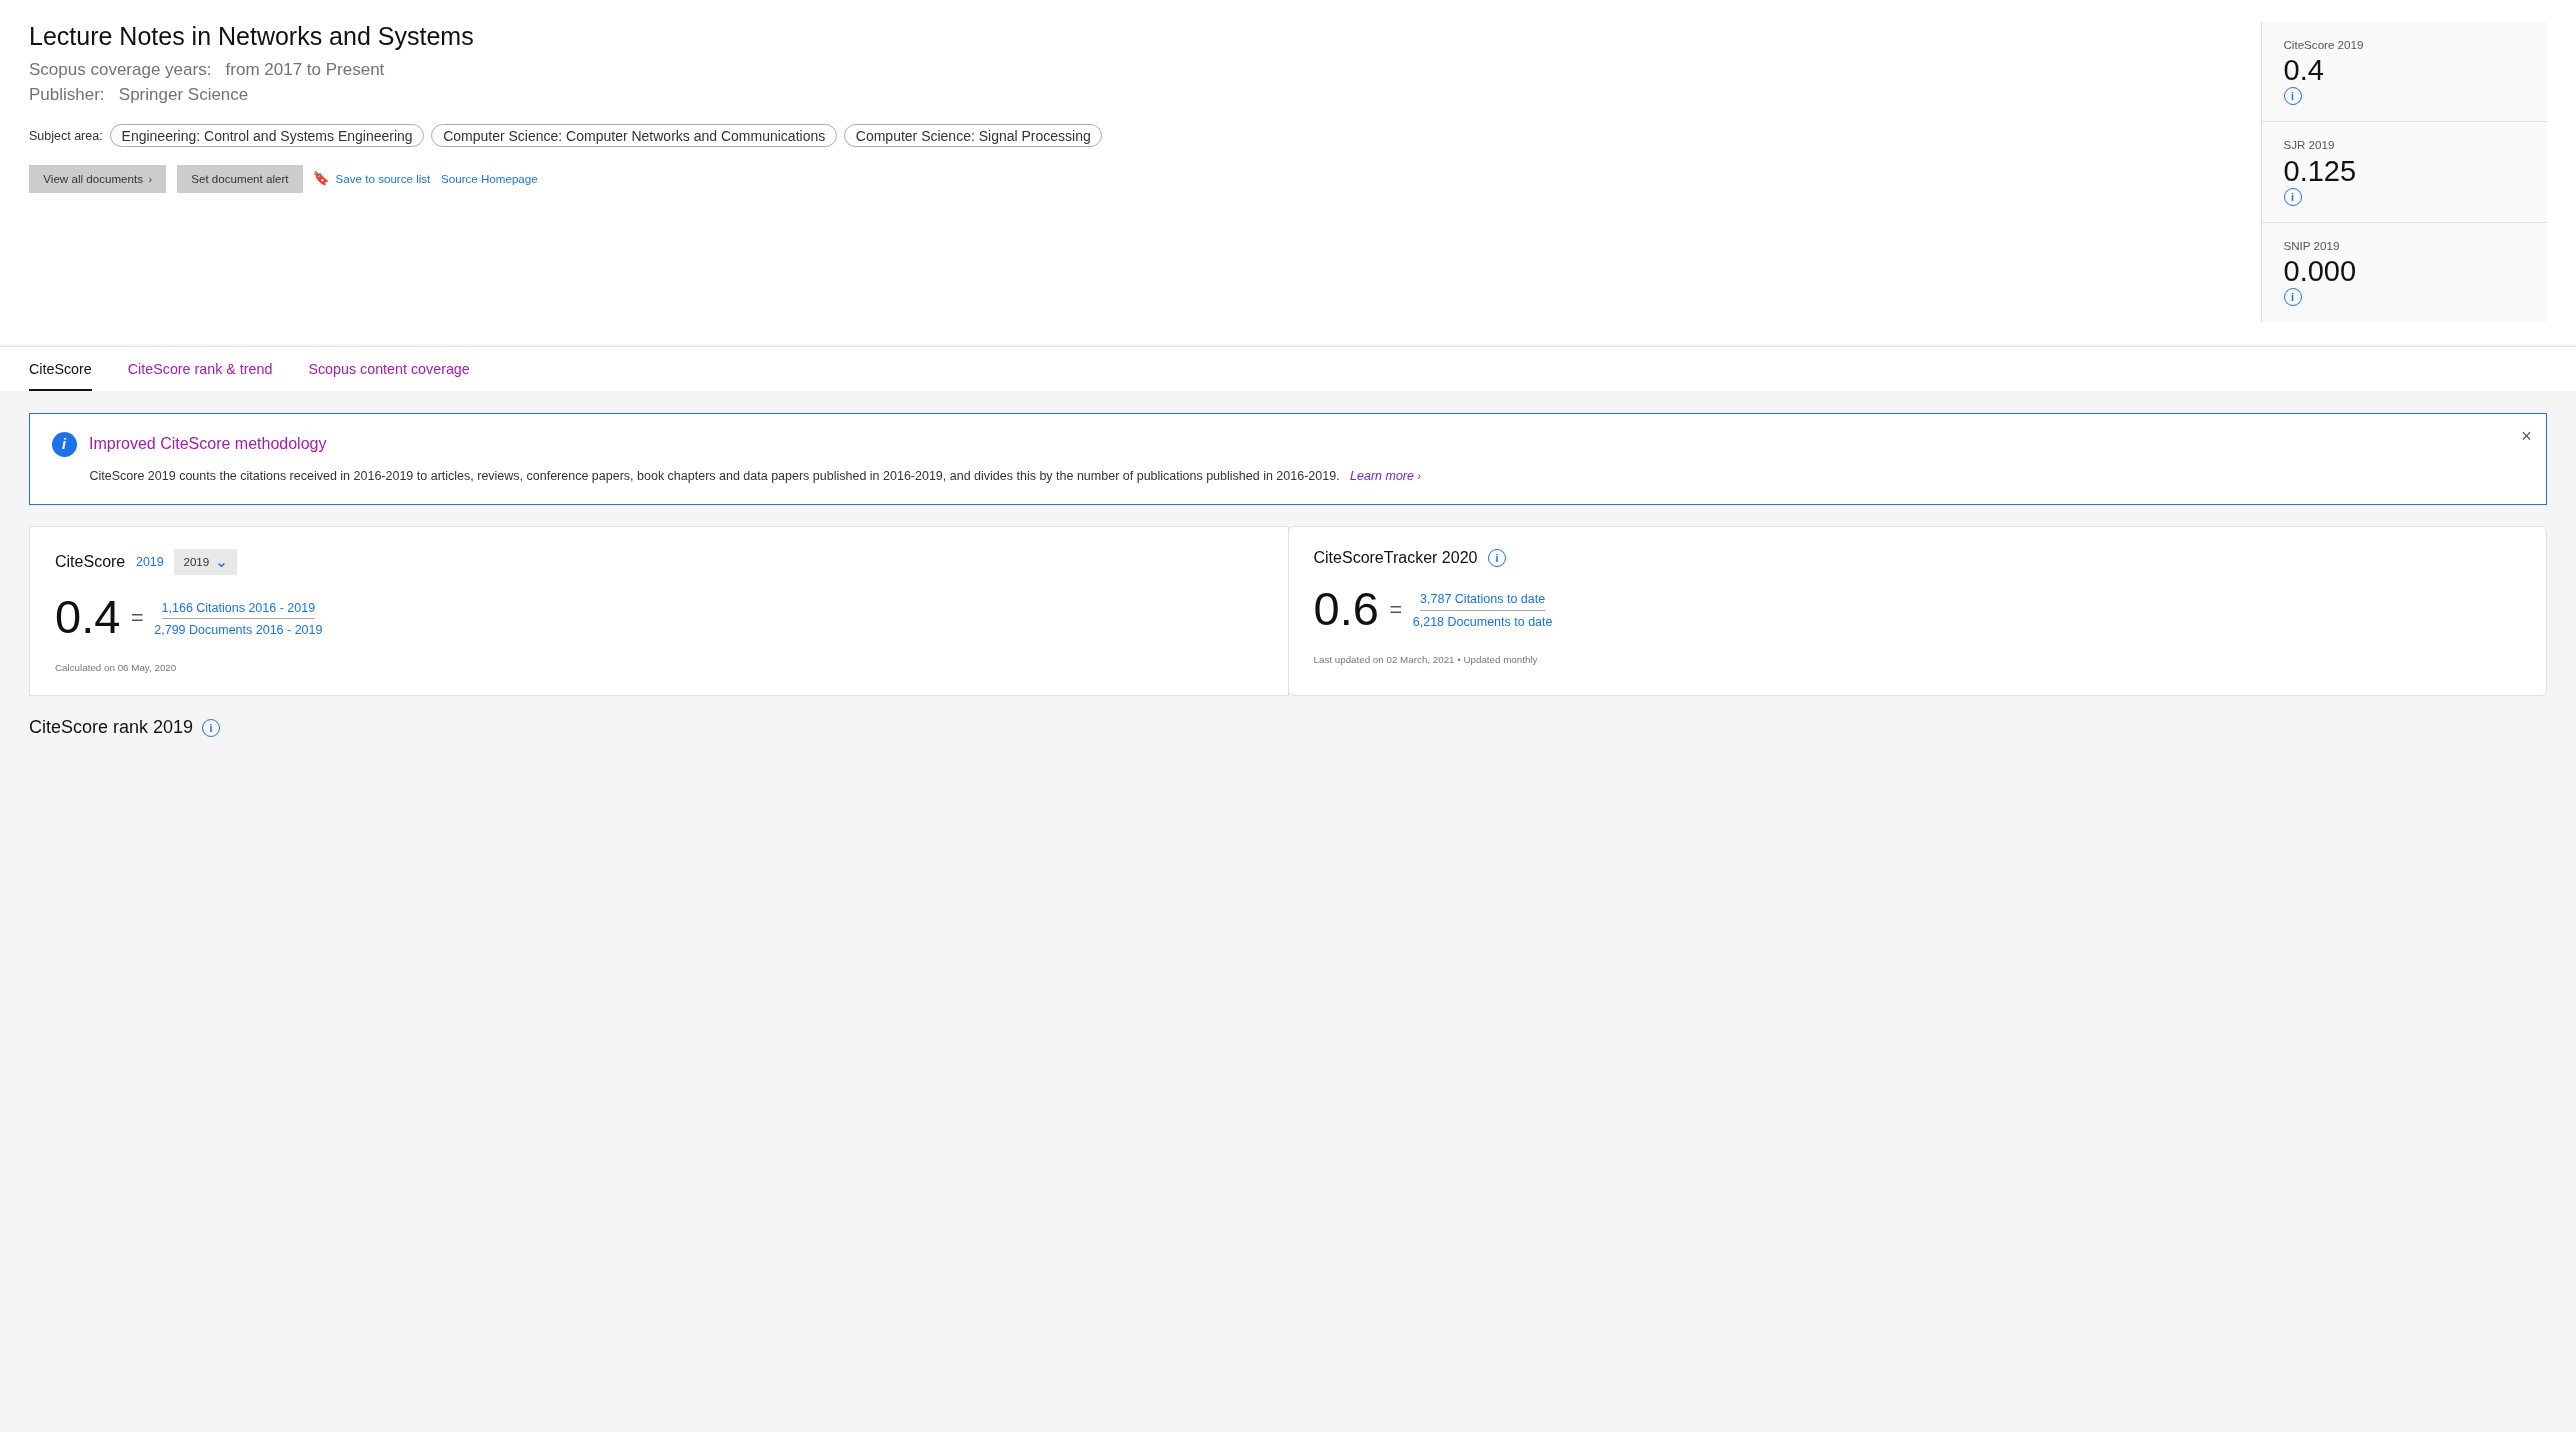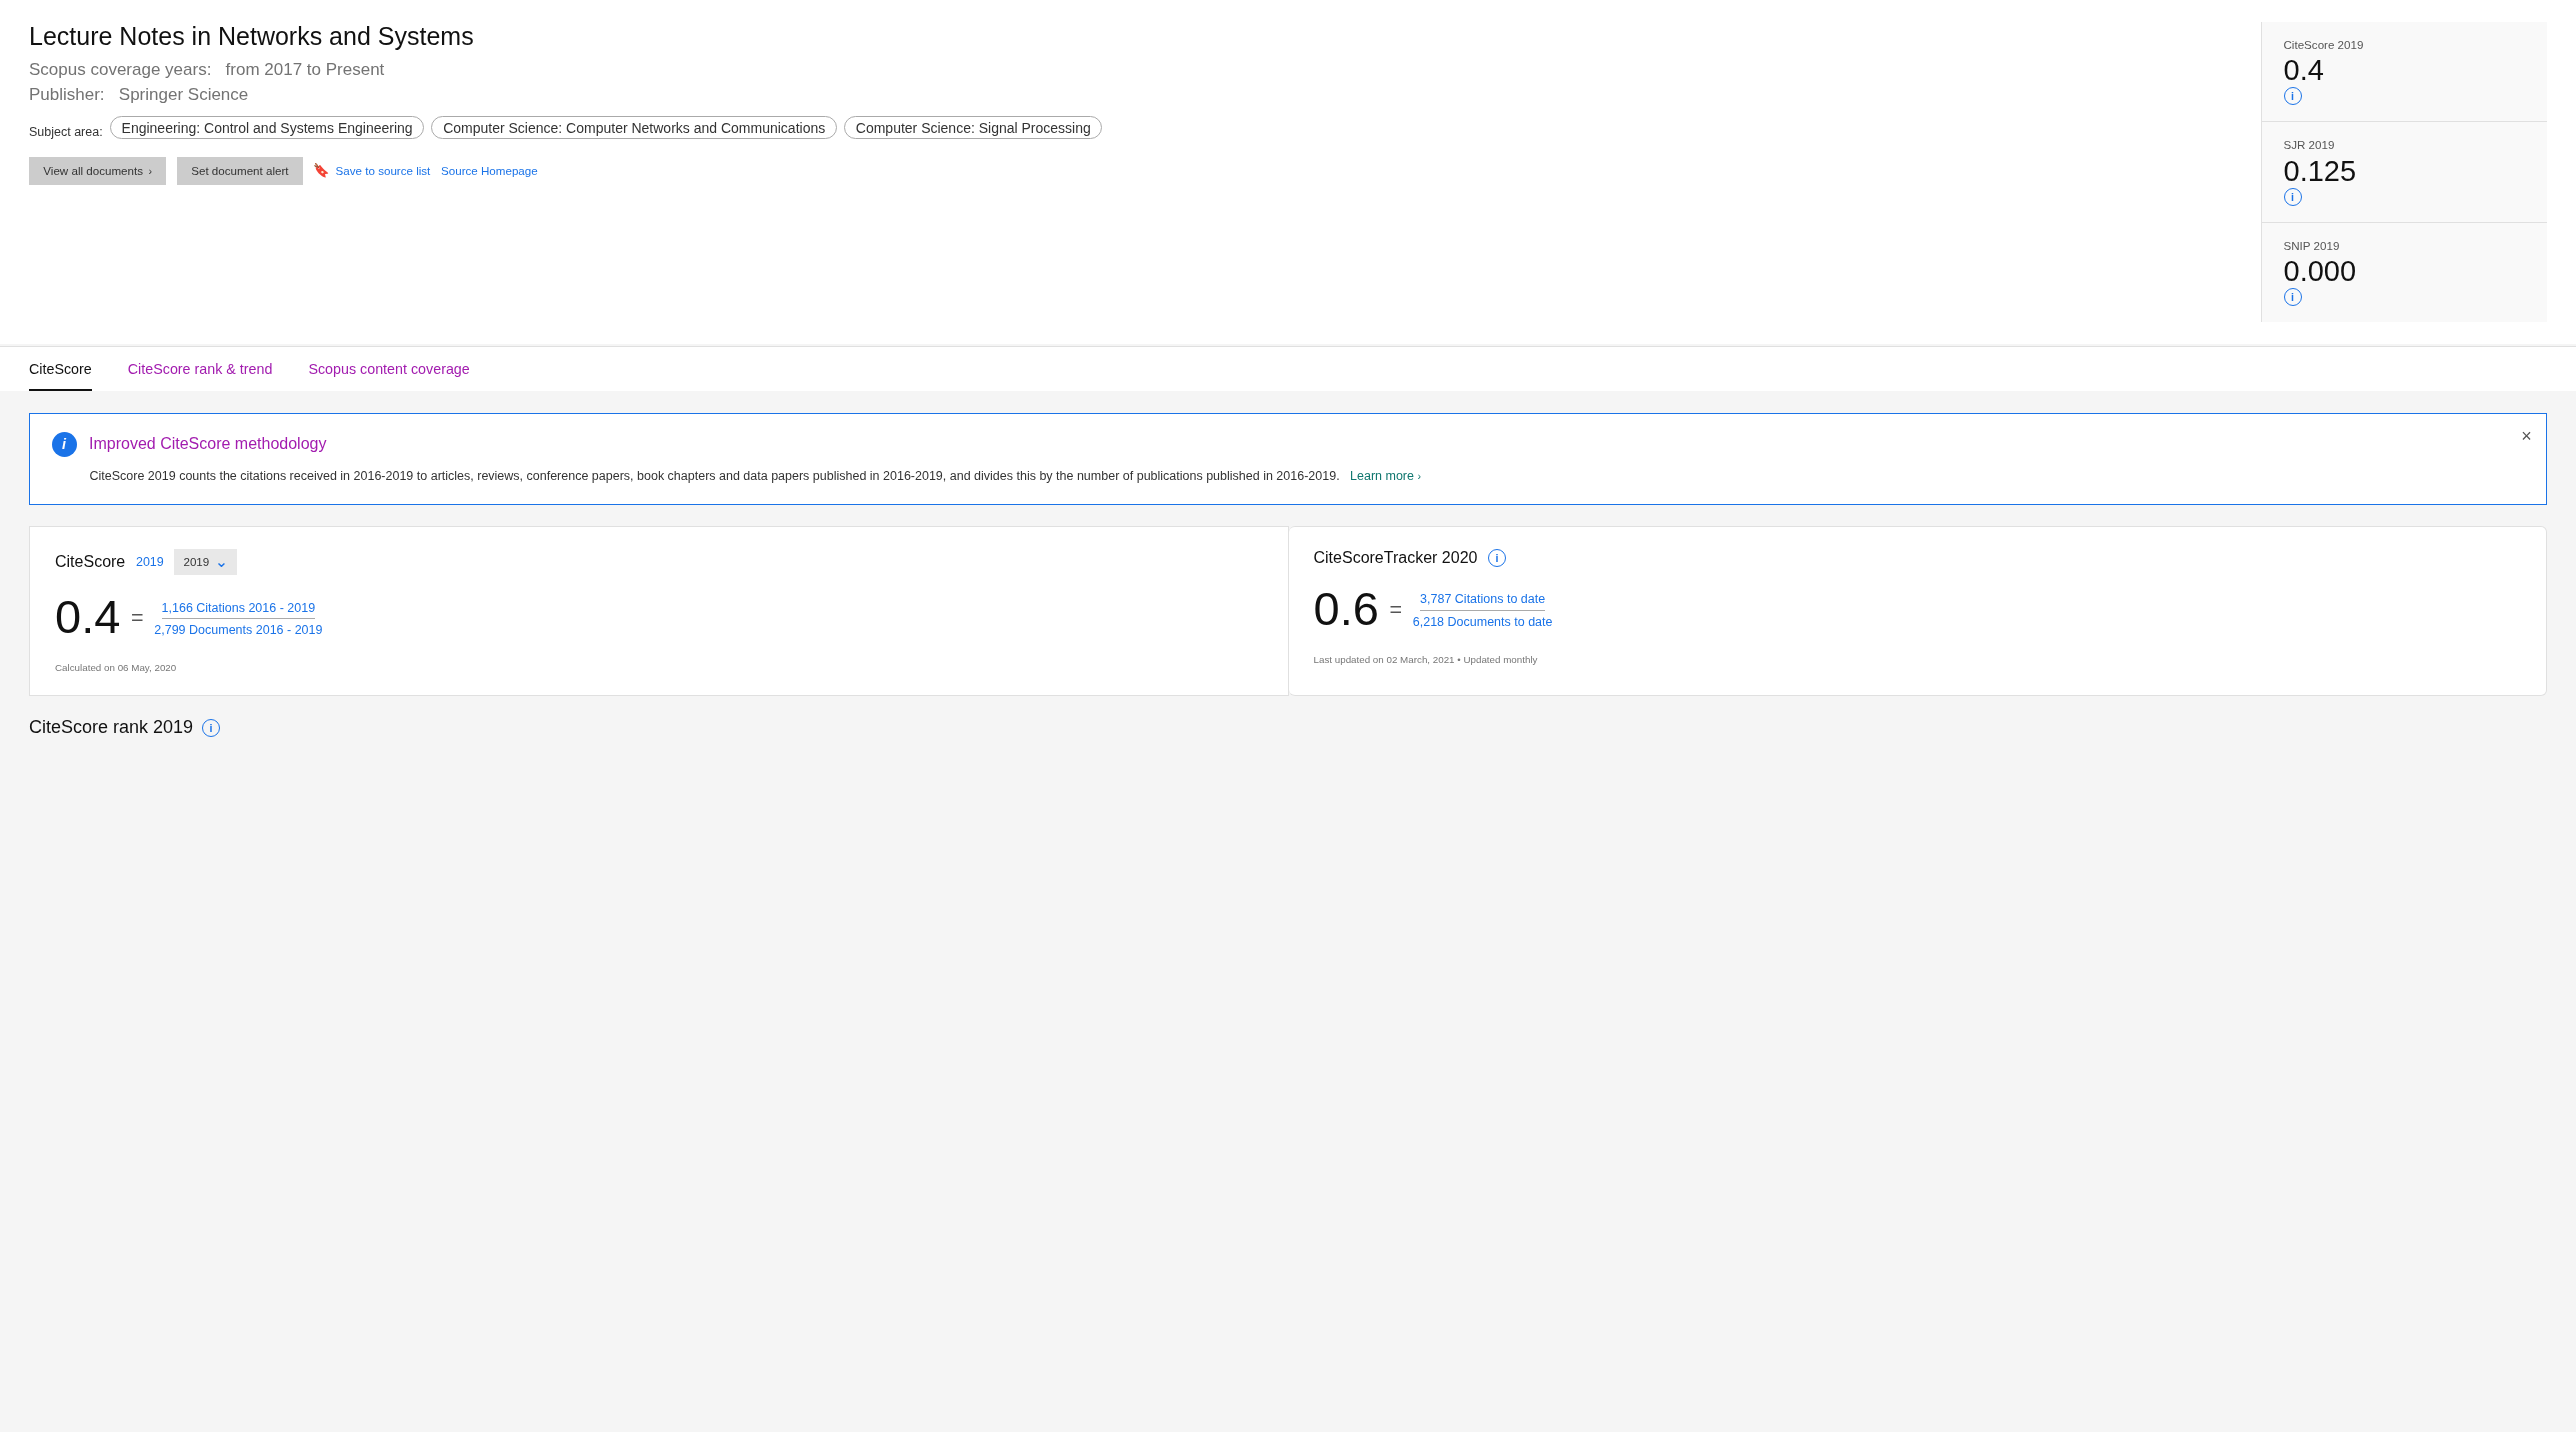--- a/index.html
+++ b/index.html
@@ -26,24 +26,24 @@
 
     .meta-line {
       margin-bottom: 5.4px;
       font-size: 17px;
       color: #737373;
     }
 
     .subject-area-line {
       display: flex;
       flex-wrap: wrap;
-      align-items: flex-end;
+      align-items: center;
       gap: 7.2px;
       margin-bottom: 18px;
-      margin-top: 11px;
+      margin-top: 19px;
     }
 
     .subject-label {
       font-size: 12.5px;
       color: #333;
       white-space: nowrap;
     }
 
     .subject-tag {
       border: 0.9px solid #aaa;
@@ -223,23 +223,24 @@
     }
 
     .banner-body {
       font-size: 12.5px;
       color: #333;
       line-height: 1.6;
       padding-left: 38px;
     }
 
     .learn-more {
-      color: #0f766e;
+      color: #6d28d9;
       text-decoration: none;
       cursor: pointer;
+      font-style: italic;
     }
 
     .learn-more .arrow {
       font-size: 10.7px;
     }
 
     
     .score-cards-row {
       display: flex;
       gap: 0;

